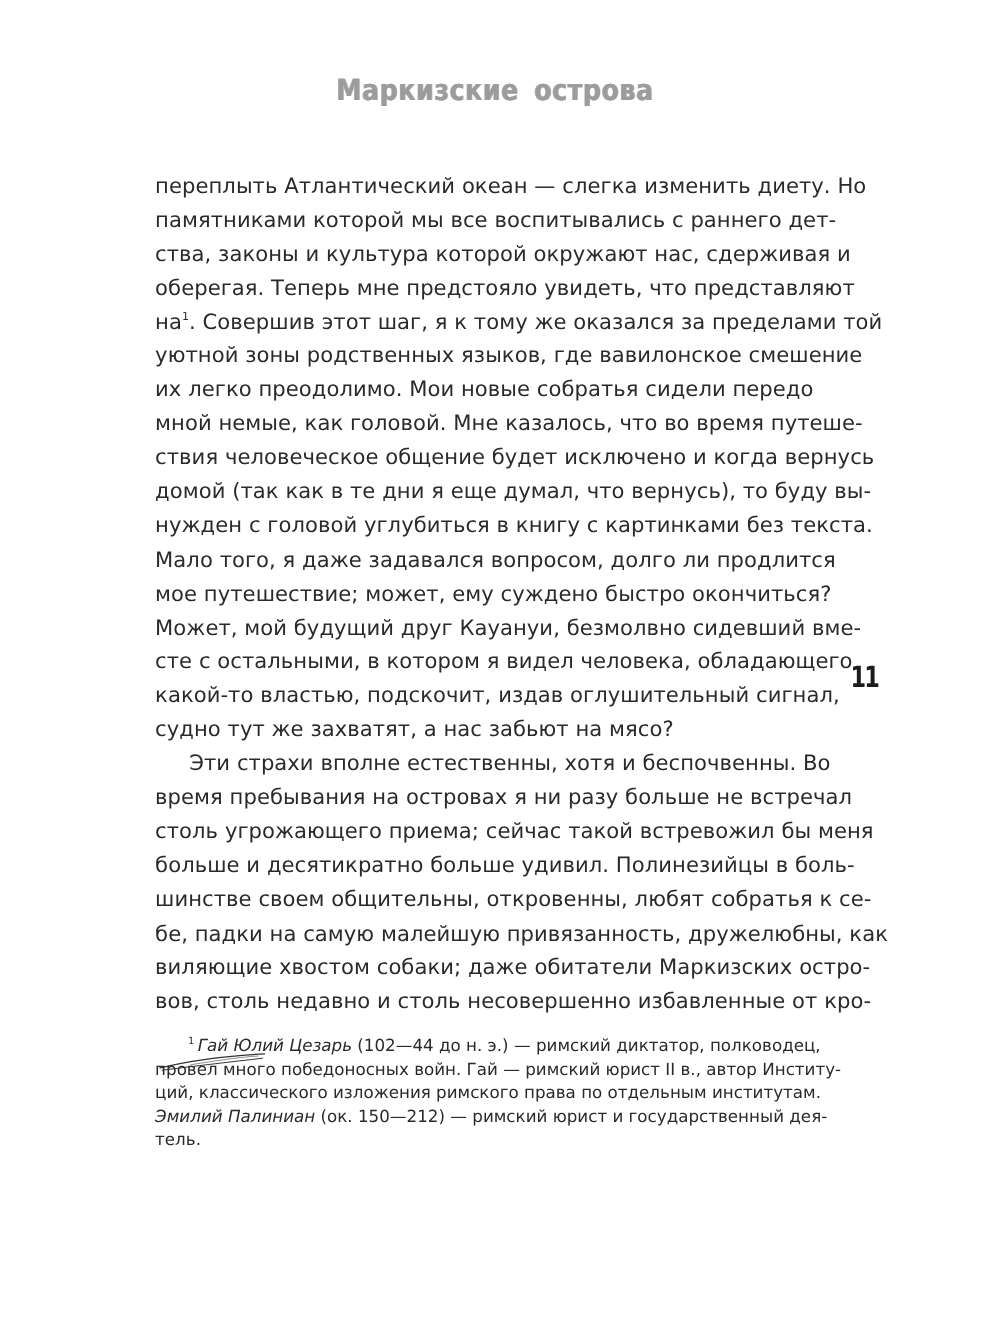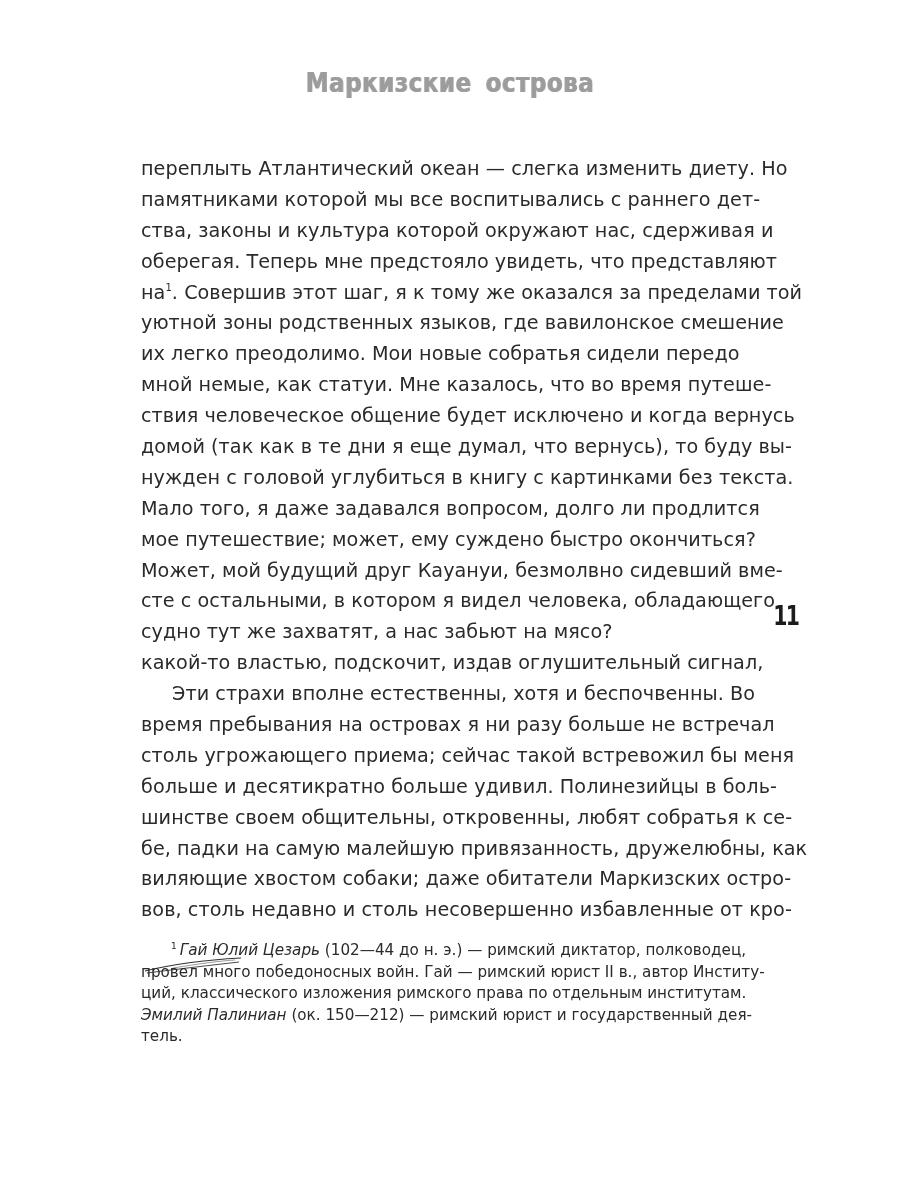--- a/index.html
+++ b/index.html
@@ -116,30 +116,30 @@
 </div>
 
 <div class="text-block">
   <span class="line">переплыть Атлантический океан — слегка изменить диету. Но</span>
   <span class="line">памятниками которой мы все воспитывались с раннего дет-</span>
   <span class="line">ства, законы и культура которой окружают нас, сдерживая и</span>
   <span class="line">оберегая. Теперь мне предстояло увидеть, что представляют</span>
   <span class="line"><span>на</span><sup class="fnref">1</sup><span>. Совершив этот шаг, я к тому же оказался за пределами той</span></span>
   <span class="line">уютной зоны родственных языков, где вавилонское смешение</span>
   <span class="line">их легко преодолимо. Мои новые собратья сидели передо</span>
-  <span class="line">мной немые, как статуи. Мне казалось, что во время путеше-</span>
+  <span class="line">мной немые, как головой. Мне казалось, что во время путеше-</span>
   <span class="line">ствия человеческое общение будет исключено и когда вернусь</span>
   <span class="line">домой (так как в те дни я еще думал, что вернусь), то буду вы-</span>
   <span class="line">нужден с головой углубиться в книгу с картинками без текста.</span>
   <span class="line">Мало того, я даже задавался вопросом, долго ли продлится</span>
   <span class="line">мое путешествие; может, ему суждено быстро окончиться?</span>
   <span class="line">Может, мой будущий друг Кауануи, безмолвно сидевший вме-</span>
   <span class="line">сте с остальными, в котором я видел человека, обладающего</span>
+  <span class="line">какой-то властью, подскочит, издав оглушительный сигнал,</span>
   <span class="line last">судно тут же захватят, а нас забьют на мясо?</span>
-  <span class="line">какой-то властью, подскочит, издав оглушительный сигнал,</span>
   <span class="line indent">Эти страхи вполне естественны, хотя и беспочвенны. Во</span>
   <span class="line">время пребывания на островах я ни разу больше не встречал</span>
   <span class="line">столь угрожающего приема; сейчас такой встревожил бы меня</span>
   <span class="line">больше и десятикратно больше удивил. Полинезийцы в боль-</span>
   <span class="line">шинстве своем общительны, откровенны, любят собратья к се-</span>
   <span class="line">бе, падки на самую малейшую привязанность, дружелюбны, как</span>
   <span class="line">виляющие хвостом собаки; даже обитатели Маркизских остро-</span>
   <span class="line">вов, столь недавно и столь несовершенно избавленные от кро-</span>
 </div>
 

